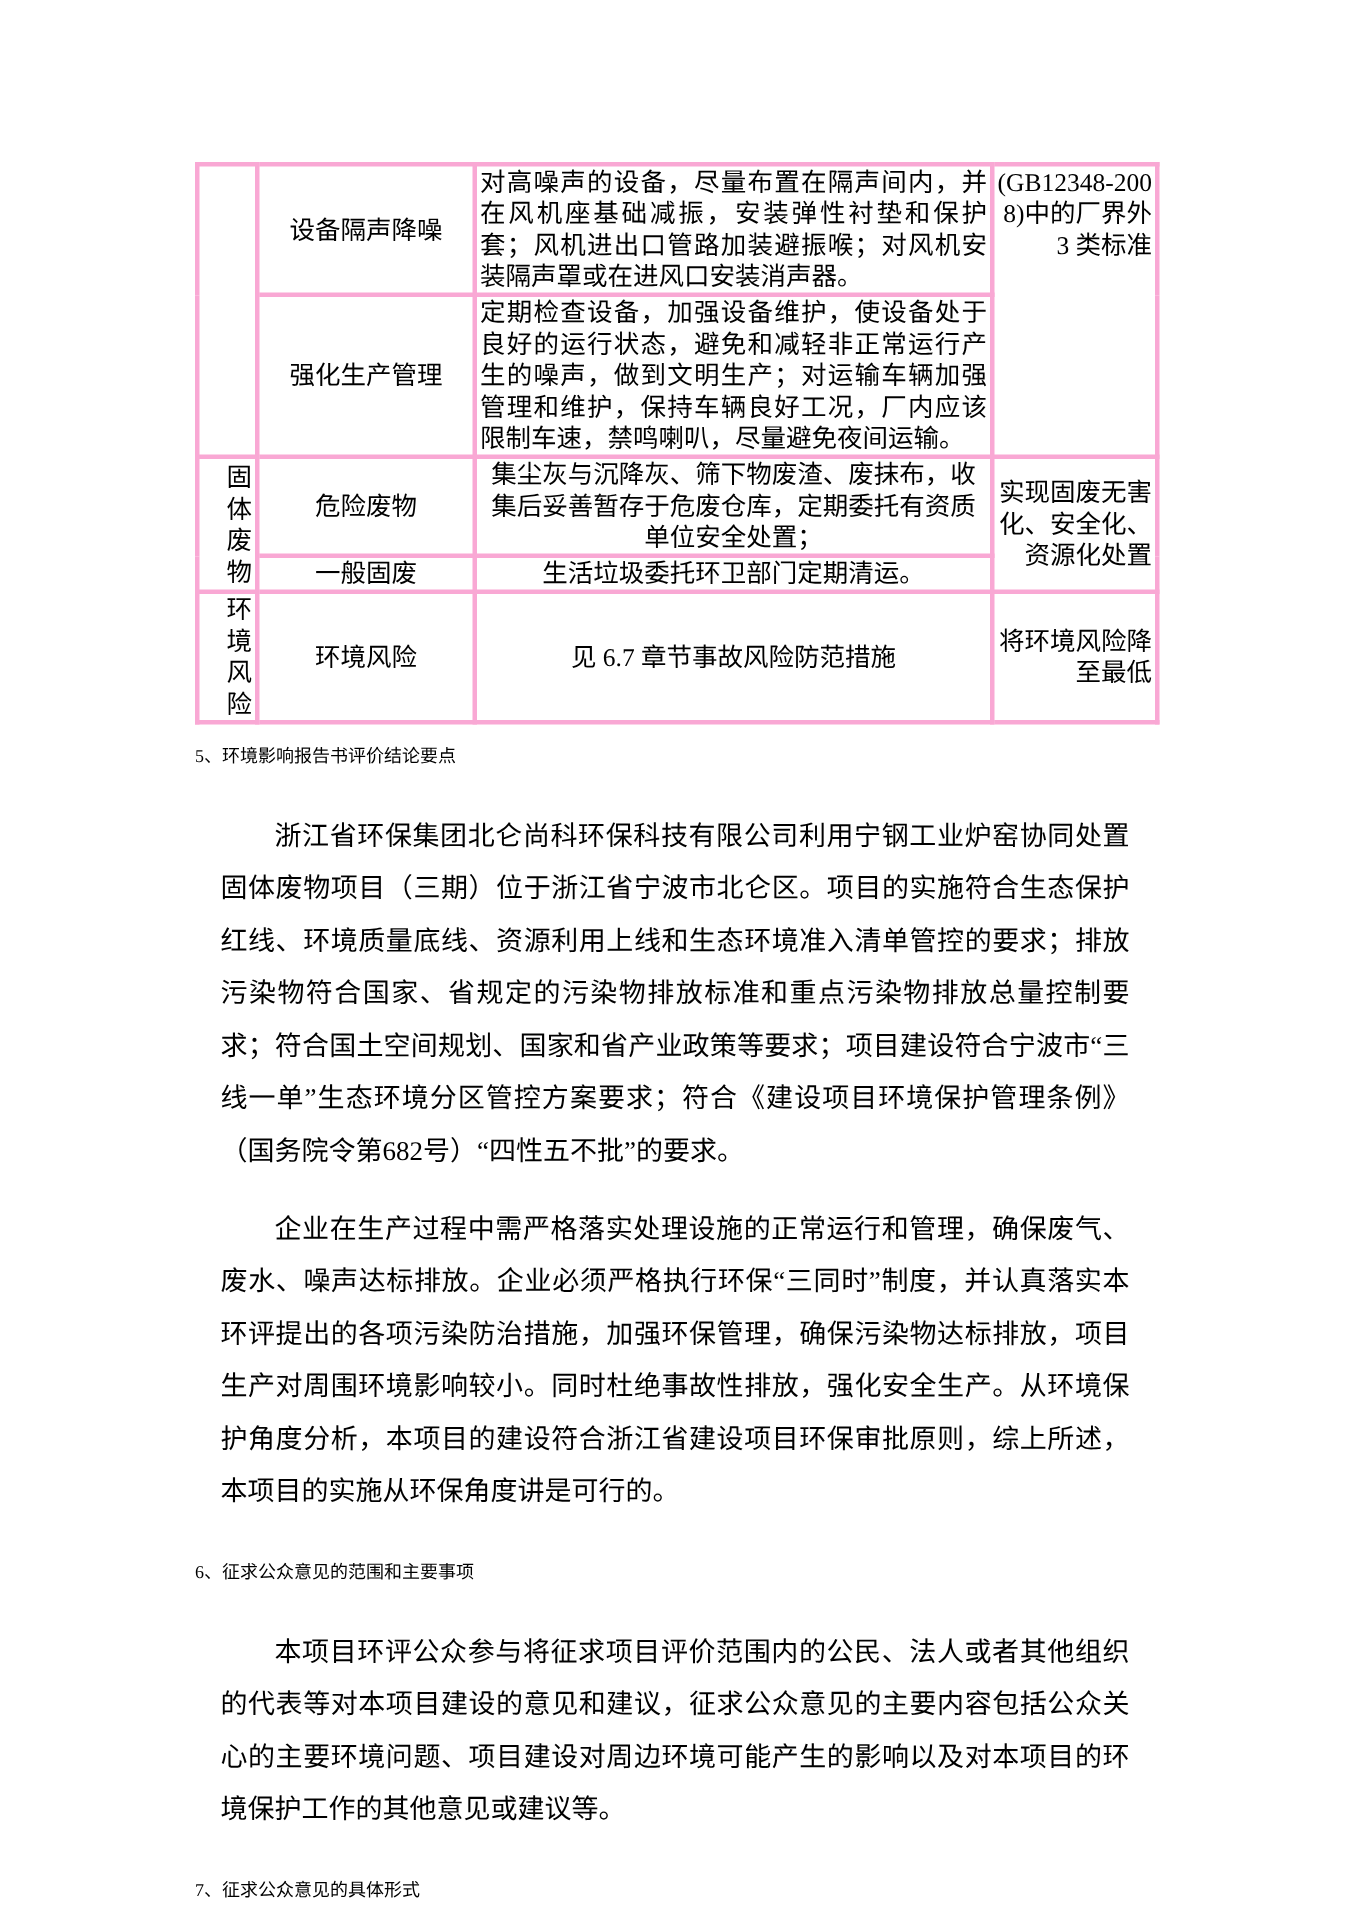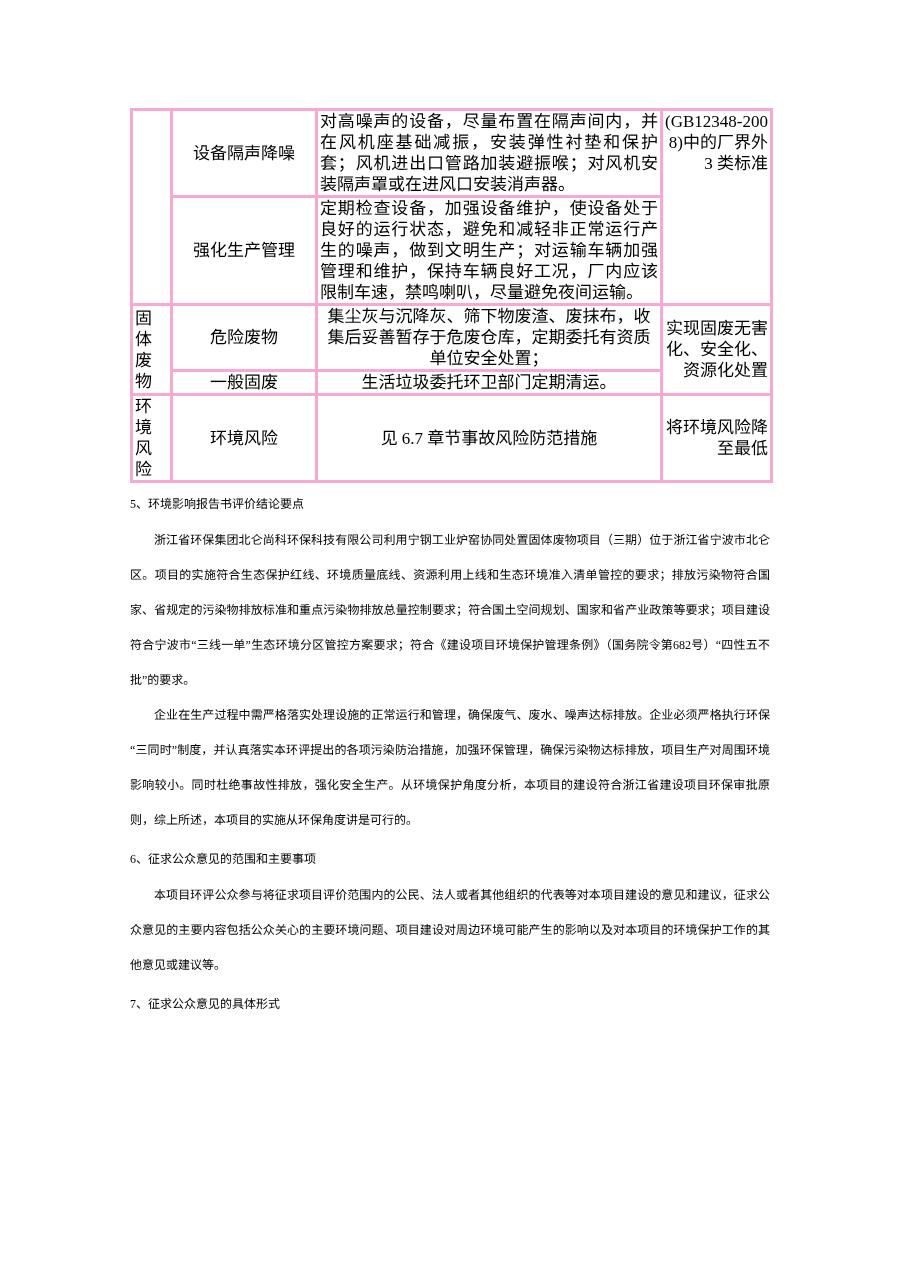--- a/index.html
+++ b/index.html
@@ -28,43 +28,43 @@
     font-size: 17px;
     line-height: 21px;
     color: #000000;
   }
   table.env-table td {
     border: 3px solid #f9a8d4;
     padding: 0 2px;
     overflow: visible;
     word-break: break-all;
   }
-  td.cell-cat    { text-align: left; vertical-align: middle; }
+  td.cell-cat    { text-align: right; vertical-align: middle; }
   td.cell-meas   { text-align: center; vertical-align: middle; }
   td.cell-desc   { text-align: justify; vertical-align: middle; }
   td.cell-desc.center-first { text-align: center; }
   td.cell-goal   { text-align: right; vertical-align: middle; word-break: keep-all; }
   td.cell-goal.vtop { vertical-align: top; }
   tr.r1 { height: 84px; }
   tr.r2 { height: 102px; }
   tr.r3 { height: 62px; }
   tr.r4 { height: 21px; padding-left: 24px; }
   tr.r5 { height: 46px; }
   .section-heading {
     font-size: 12px;
     font-weight: 400;
     line-height: 38px;
     margin: 2px 0 0 0;
   }
   .para {
-    font-size: 12px;
+    font-size: 18px;
     line-height: 35px;
     text-align: justify;
     text-indent: 2em;
-    margin: 0;
+    margin: 17px;
   }
 </style>
 </head>
 <body>
 
 <div class="page">
 
   <table class="env-table">
     <colgroup>
       <col style="width:40px">

